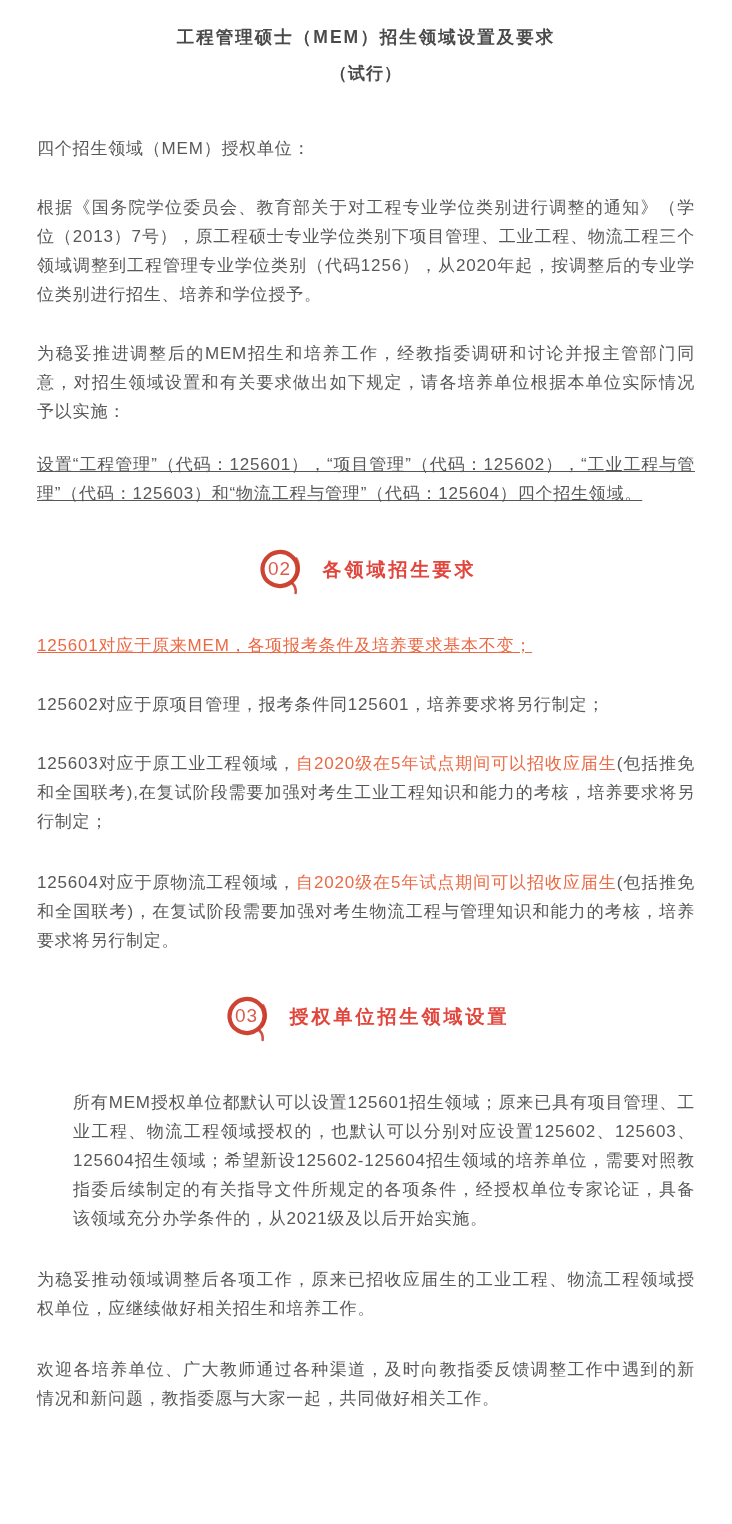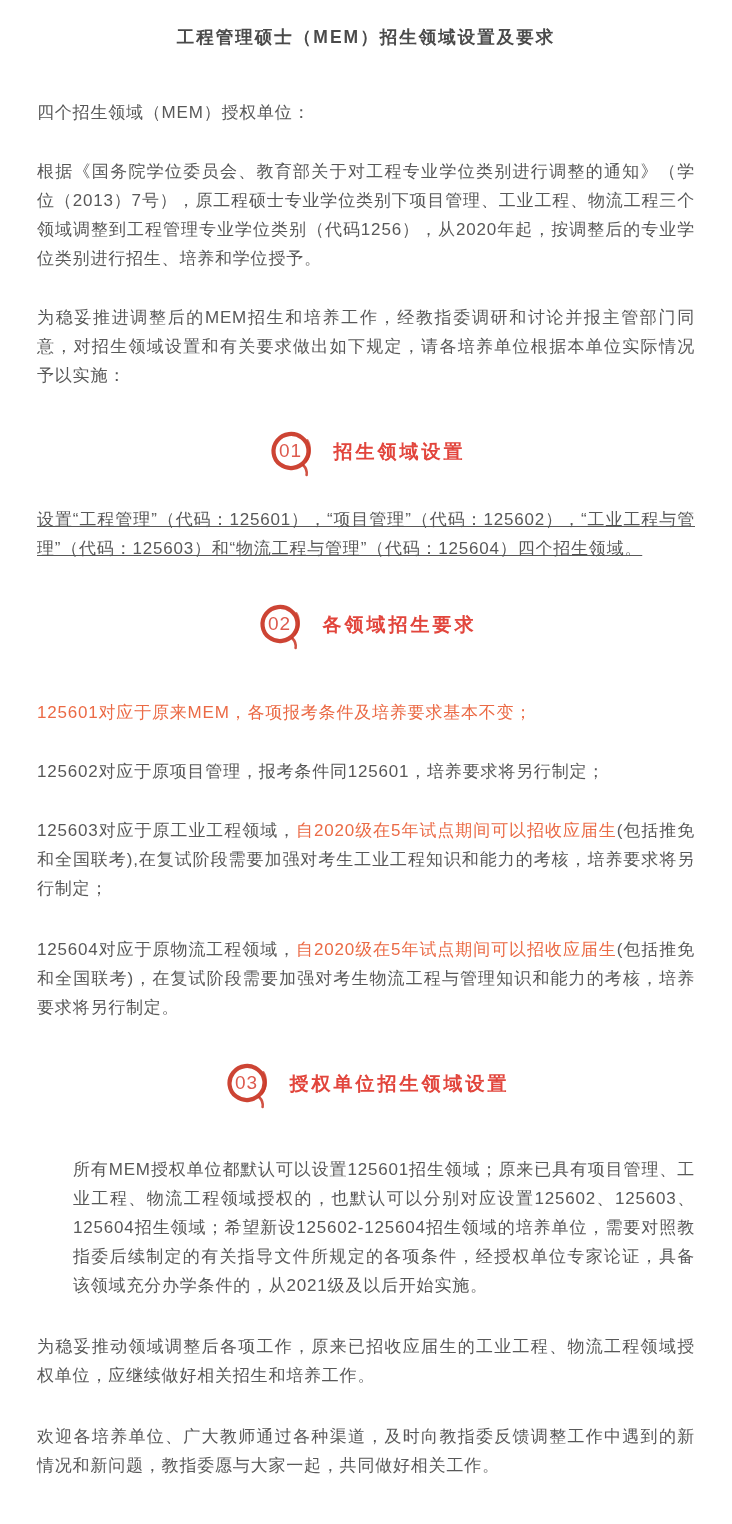--- a/index.html
+++ b/index.html
@@ -43,21 +43,21 @@
   }
   .para {
     font-size: 17px;
     line-height: 29px;
     letter-spacing: 0.8px;
     margin: 0;
     text-align: justify;
   }
   .salutation { margin-top: 46px; }
   .mt-30 { margin-top: 30px; }
-  .mt-28 { margin-top: 44px; }
+  .mt-28 { margin-top: 32px; text-decoration: underline; }
   .mt-32 { margin-top: 32px; }
   .mt-42 { margin-top: 42px; margin-left: 36px; }
   .mt-24 { margin-top: 24px; text-decoration: underline; }
   .sec-header {
     display: flex;
     align-items: center;
     justify-content: center;
     gap: 15px;
     height: 58px;
     margin-top: 33px;
@@ -88,40 +88,28 @@
   }
   .red-para { color: #eb6a45; }
   .hl { color: #eb6a45; }
 </style>
 </head>
 <body>
 
 <div class="page">
 
   <h1 class="doc-title">工程管理硕士（MEM）招生领域设置及要求</h1>
+  <div class="doc-subtitle">（试行）</div>
 
 
   <p class="para salutation">四个招生领域（MEM）授权单位：</p>
 
   <p class="para mt-30">根据《国务院学位委员会、教育部关于对工程专业学位类别进行调整的通知》（学位（2013）7号），原工程硕士专业学位类别下项目管理、工业工程、物流工程三个领域调整到工程管理专业学位类别（代码1256），从2020年起，按调整后的专业学位类别进行招生、培养和学位授予。</p>
   <p class="para mt-30">为稳妥推进调整后的MEM招生和培养工作，经教指委调研和讨论并报主管部门同意，对招生领域设置和有关要求做出如下规定，请各培养单位根据本单位实际情况予以实施：</p>
 
-  <div class="sec-header">
-    <span class="sec-badge">
-      <svg width="52" height="54" viewBox="0 0 52 54" aria-hidden="true">
-        <g fill="none" stroke="#c93423" stroke-linecap="round">
-          <ellipse cx="24" cy="26" rx="17.5" ry="17" stroke-width="4.2" opacity="0.92" transform="rotate(-7 24 26)"></ellipse>
-          <path d="M40.5 15 c3.6 5.5 3.8 15 -1.2 21.5" stroke-width="1.8" opacity="0.75"></path>
-          <path d="M36.5 40.5 c2.6 2.6 3.6 6 3.1 9.5" stroke-width="2.6" opacity="0.85"></path>
-        </g>
-      </svg>
-      <span class="num">01</span>
-    </span>
-    <span class="sec-title">招生领域设置</span>
-  </div>
 
   <p class="para mt-24">设置“工程管理”（代码：125601），“项目管理”（代码：125602），“工业工程与管理”（代码：125603）和“物流工程与管理”（代码：125604）四个招生领域。</p>
 
   <div class="sec-header">
     <span class="sec-badge">
       <svg width="52" height="54" viewBox="0 0 52 54" aria-hidden="true">
         <g fill="none" stroke="#c93423" stroke-linecap="round">
           <ellipse cx="24" cy="26" rx="17.5" ry="17" stroke-width="4.2" opacity="0.92" transform="rotate(-7 24 26)"></ellipse>
           <path d="M40.5 15 c3.6 5.5 3.8 15 -1.2 21.5" stroke-width="1.8" opacity="0.75"></path>
           <path d="M36.5 40.5 c2.6 2.6 3.6 6 3.1 9.5" stroke-width="2.6" opacity="0.85"></path>

